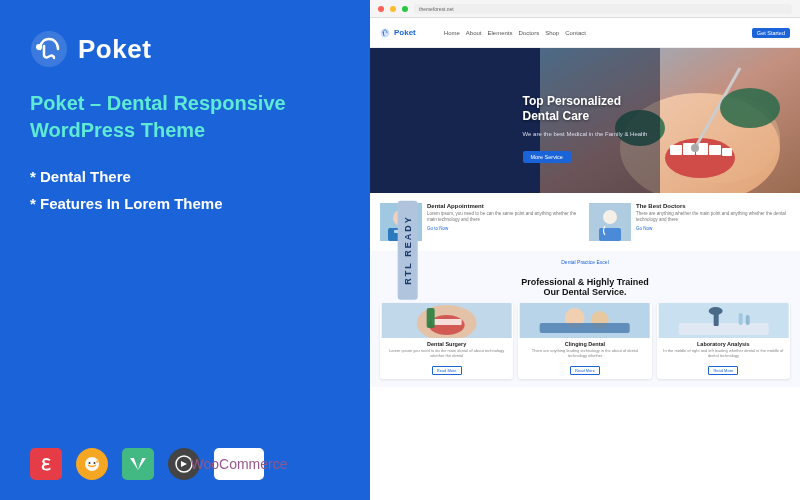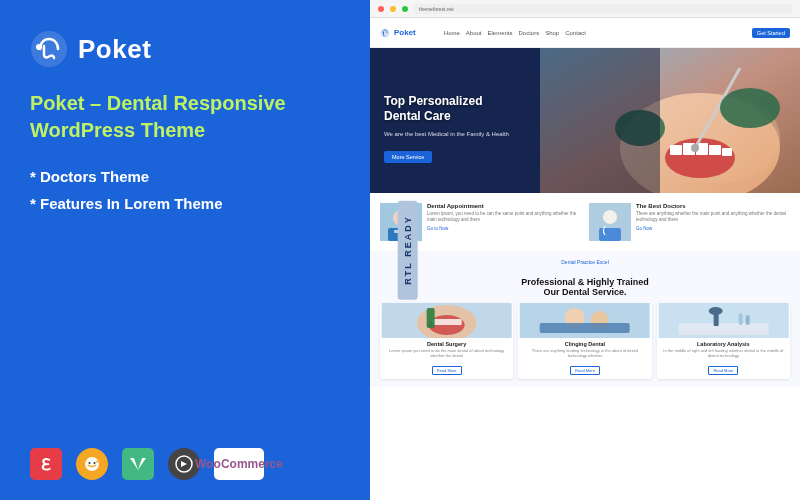--- a/index.html
+++ b/index.html
@@ -38,21 +38,21 @@
     .logo-text {
       font-size: 26px;
       font-weight: 700;
       color: white;
       letter-spacing: 0.5px;
     }
 
     .theme-title {
       font-size: 20px;
       font-weight: 700;
-      color: #bef264;
+      color: #5eead4;
       line-height: 1.35;
       margin-bottom: 24px;
     }
 
     .features-list {
       list-style: none;
       display: flex;
       flex-direction: column;
       gap: 10px;
       flex: 1;
@@ -149,20 +149,21 @@
 
     
     .preview-hero {
       background: linear-gradient(to right, rgba(0,0,20,0.5) 40%, transparent), #2a4a8a;
       height: 145px;
       position: relative;
       overflow: hidden;
       display: flex;
       align-items: center;
       padding: 0 14px;
+      justify-content: center;
     }
 
     .hero-content {
       position: relative;
       z-index: 2;
       color: white;
     }
 
     .hero-title {
       font-size: 12px;
@@ -411,21 +412,21 @@
     <span class="logo-text">Poket</span>
   </div>
 
   <div class="theme-title">
     <span style="white-space: pre-line;">Poket – Dental Responsive
 WordPress Theme</span>
   </div>
 
   <ul class="features-list">
     <li>
-      <span>* Doctors Theme</span>
+      <span>* Dental There</span>
     </li>
     <li>
       <span>* Features In Lorem Theme</span>
     </li>
   </ul>
 
   <div class="icon-bar">
     <div class="icon-circle-e">ℇ</div>
     <div class="icon-mc">
       <svg width="18" height="18" viewBox="0 0 18 18" fill="none">
@@ -442,21 +443,21 @@
         <polygon points="10,16 6,4 8,4 10,11 12,4 14,4" fill="#42b883"></polygon>
       </svg>
     </div>
     <div class="icon-rev">
       <svg width="20" height="20" viewBox="0 0 20 20" fill="none">
         <circle cx="10" cy="10" r="8" stroke="white" stroke-width="1.5" fill="none"></circle>
         <path d="M7 7 L13 10 L7 13 Z" fill="white"></path>
       </svg>
     </div>
     <div class="icon-woo-box">
-      <span class="woo-icon-text" style="font-size:12px;font-weight:700;color:#96588a;">WooCommerce</span>
+      <span class="woo-icon-text" style="font-size:14px;font-weight:400;color:#96588a;">WooCommerce</span>
     </div>
   </div>
 </div>
 
 <div class="right-panel">
   <div class="rtl-badge">RTL READY</div>
 
   <div class="preview-wrapper">
     <div class="preview-browser">
 

